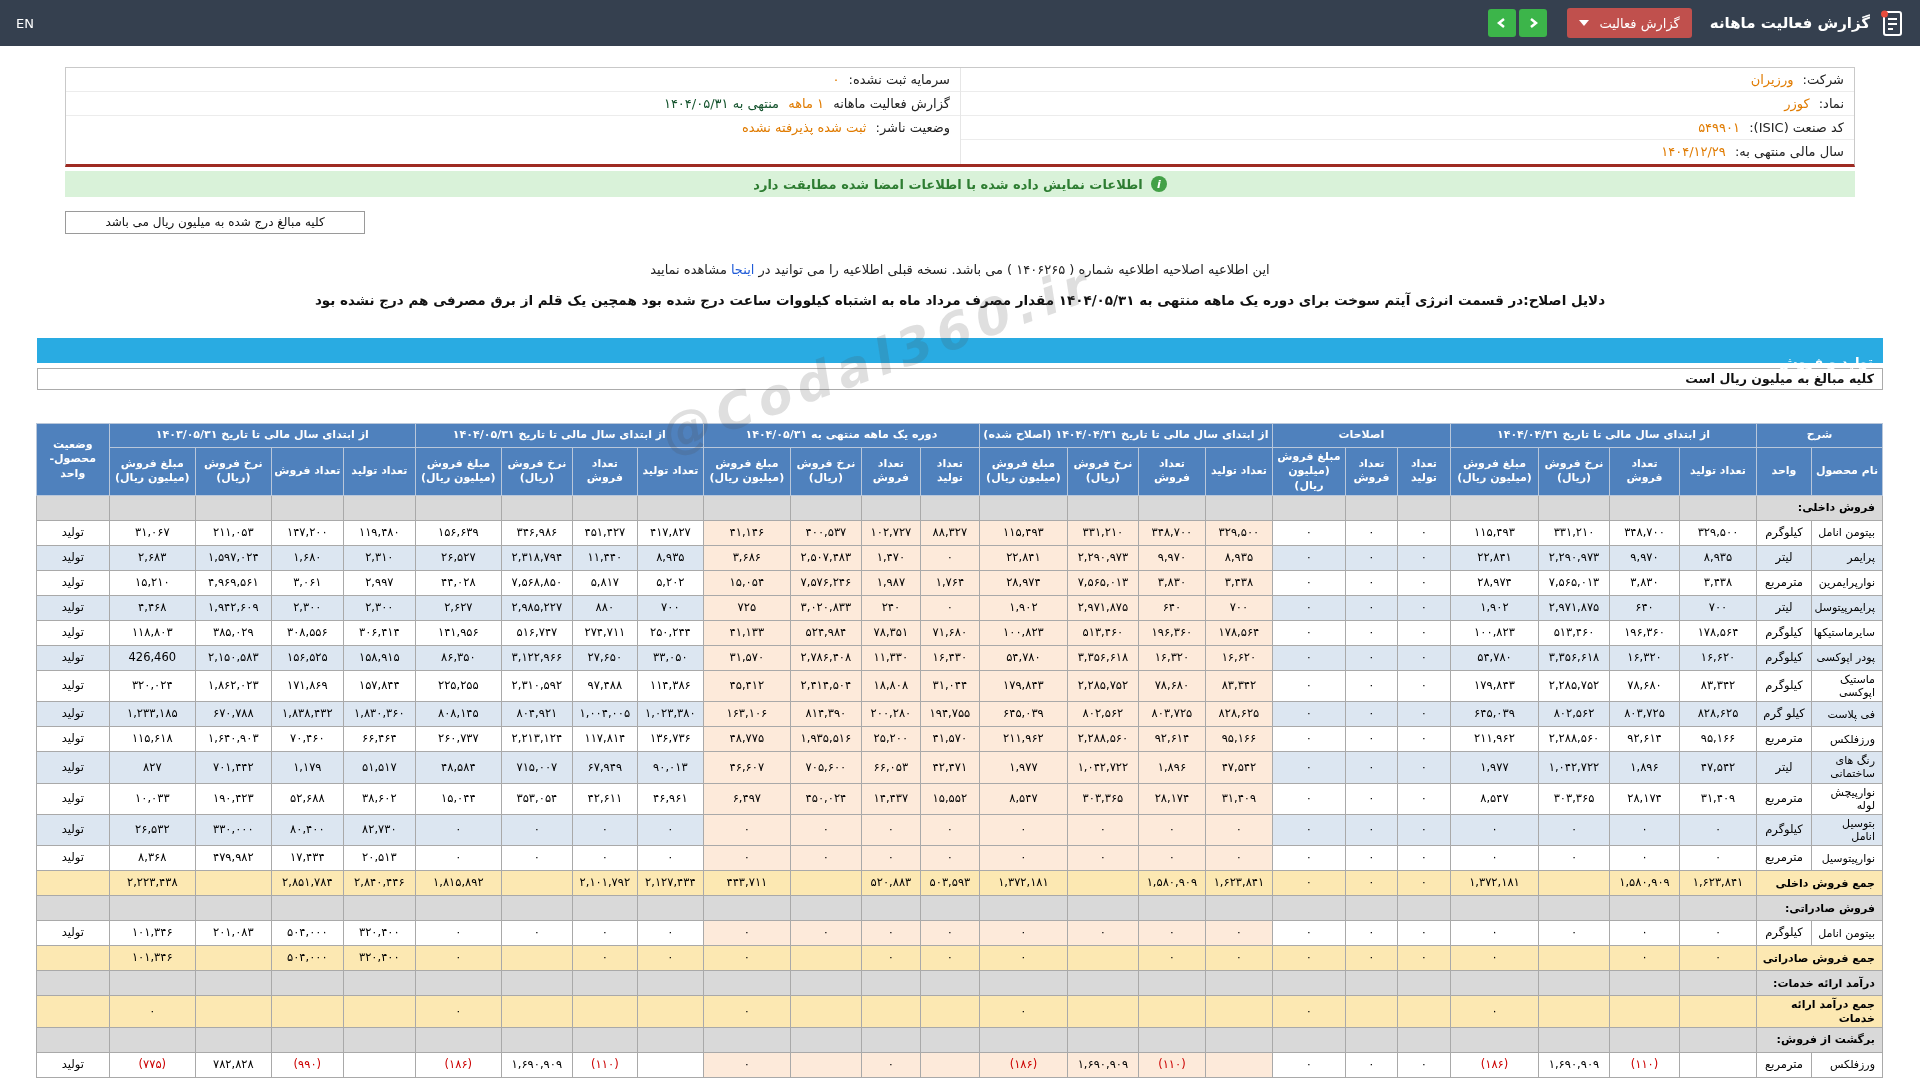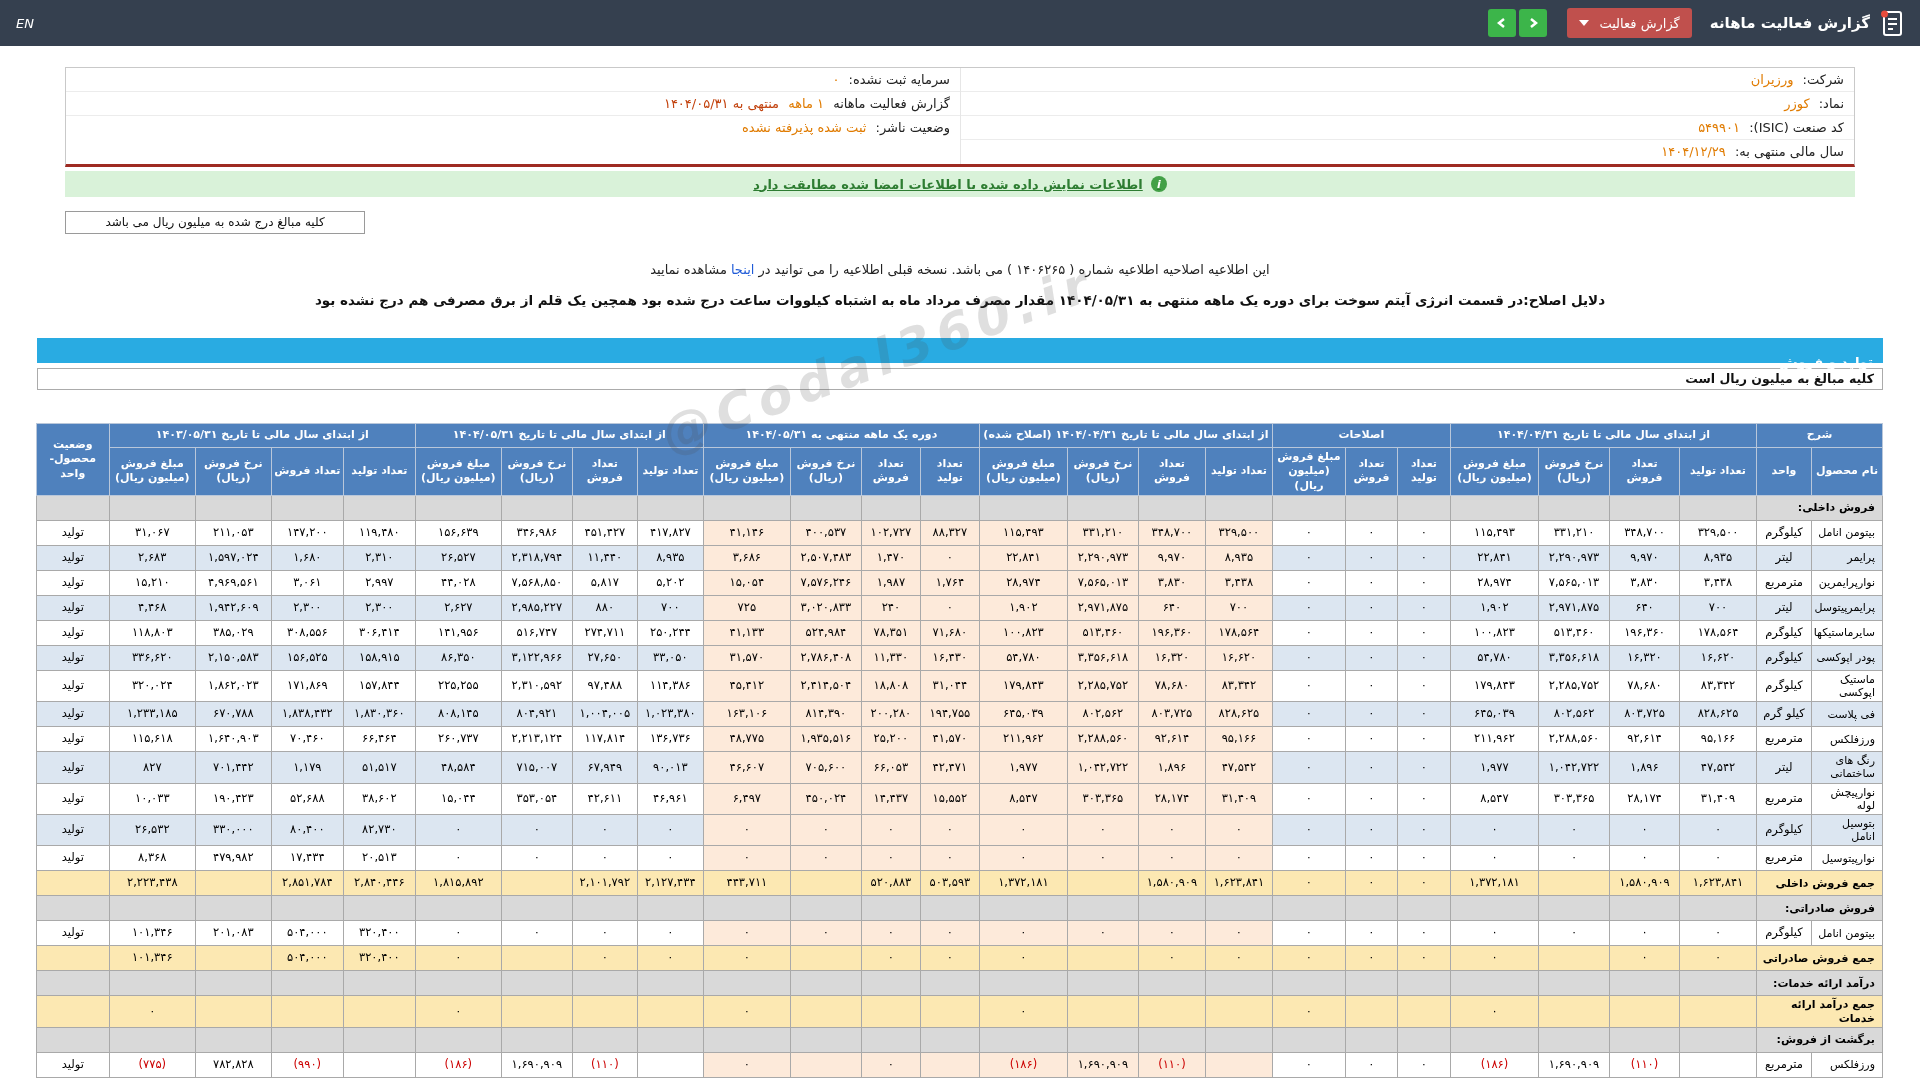--- a/index.html
+++ b/index.html
@@ -12,33 +12,33 @@
 
   
   .navbar { height:46px; background:var(--navbar-bg,#35404f); display:flex; align-items:center; padding:0 16px; gap:10px; }
   .nav-icon svg { display:block; }
   .nav-title { color:#fff; font-size:15px; font-weight:bold; }
   .report-select { background:var(--dropdown-red,#c0504d); color:#fff; height:30px; display:flex; align-items:center; gap:10px; padding:0 12px; border-radius:3px; font-size:13px; cursor:pointer; margin-right:8px; }
   .caret { width:0; height:0; border-left:5px solid transparent; border-right:5px solid transparent; border-top:6px solid #fff; }
   .nav-btns { display:flex; gap:3px; margin-right:10px; }
   .nav-btn { width:28px; height:28px; background:var(--nav-green,#3cb54a); border:none; border-radius:3px; display:flex; align-items:center; justify-content:center; cursor:pointer; padding:0; }
   .spacer { flex:1; }
-  .lang { color:#fff; font-size:13px; cursor:pointer;font-style:italic; }
+  .lang { color:#fff; font-size:13px; cursor:pointer; }
 
   
   .info-panel { width:1790px; margin:21px auto 0; border:1px solid #c9c9c9; border-bottom:3px solid var(--divider-red,#9e2a22); display:grid; grid-template-columns:1fr 1fr; background:#fff; font-size:13px; }
   .info-col:first-child { border-left:1px solid #e6e6e6; }
   .info-row { height:24px; line-height:24px; padding:0 10px; border-bottom:1px solid #ececec; white-space:nowrap; }
   .info-row:last-child { border-bottom:none; }
   .info-row .lbl { color:#222; }
   .info-row .val { color:var(--accent-orange,#e07b00); margin-right:5px; }
-  .info-row .sfx { color:#c2410c; margin-right:5px; }
+  .info-row .sfx { color:#14532d; margin-right:5px; }
 
   
-  .signed-bar { width:1790px; margin:4px auto 0; background:var(--notice-green-bg,#d9f2d9); color:var(--notice-green-text,#2e7d32); height:26px; display:flex; align-items:center; justify-content:center; gap:8px; font-size:13px; font-weight:bold;text-decoration:underline; }
+  .signed-bar { width:1790px; margin:4px auto 0; background:var(--notice-green-bg,#d9f2d9); color:var(--notice-green-text,#2e7d32); height:26px; display:flex; align-items:center; justify-content:center; gap:8px; font-size:13px; font-weight:bold; }
   .info-icon { width:16px; height:16px; border-radius:50%; background:#43a047; color:#fff; font-size:11px; font-weight:bold; display:flex; align-items:center; justify-content:center; font-style:italic; flex:0 0 16px; }
   .info-icon::before { content:"i"; }
   .units-wrap { display:flex; width:1790px; margin:14px auto 17px; }
   .units-box { margin-right:auto; width:300px; height:23px; line-height:21px; border:1px solid #9a9a9a; text-align:center; font-size:12px; background:#fff; }
   .amendment { text-align:center; margin-top:28px; font-size:13px; color:#222; }
   .here-link { color:var(--link-blue,#1f5bd8); cursor:pointer; margin:0 4px; text-decoration:none; }
   .reason { text-align:center; margin-top:15px; font-size:13.5px; font-weight:bold; color:#111; }
 
   
   .section-bar { margin:30px 37px 0; height:25px; line-height:25px; background:var(--section-bar-blue,#29abe2); color:#fff; font-weight:bold; font-size:13.5px; padding:12px 10px; }
@@ -403,21 +403,21 @@
         <td class="hl">۱۱,۳۳۰</td>
         <td class="hl">۲,۷۸۶,۴۰۸</td>
         <td class="hl">۳۱,۵۷۰</td>
         <td>۳۳,۰۵۰</td>
         <td>۲۷,۶۵۰</td>
         <td>۳,۱۲۲,۹۶۶</td>
         <td>۸۶,۳۵۰</td>
         <td>۱۵۸,۹۱۵</td>
         <td>۱۵۶,۵۲۵</td>
         <td>۲,۱۵۰,۵۸۳</td>
-        <td>۳۳۶,۶۲۰</td>
+        <td>426,460</td>
         <td>تولید</td>
       </tr>
       <tr class="even">
         <td class="name">ماستیک اپوکسی</td>
         <td>کیلوگرم</td>
         <td>۸۳,۳۴۲</td>
         <td>۷۸,۶۸۰</td>
         <td>۲,۲۸۵,۷۵۲</td>
         <td>۱۷۹,۸۴۳</td>
         <td>۰</td>

